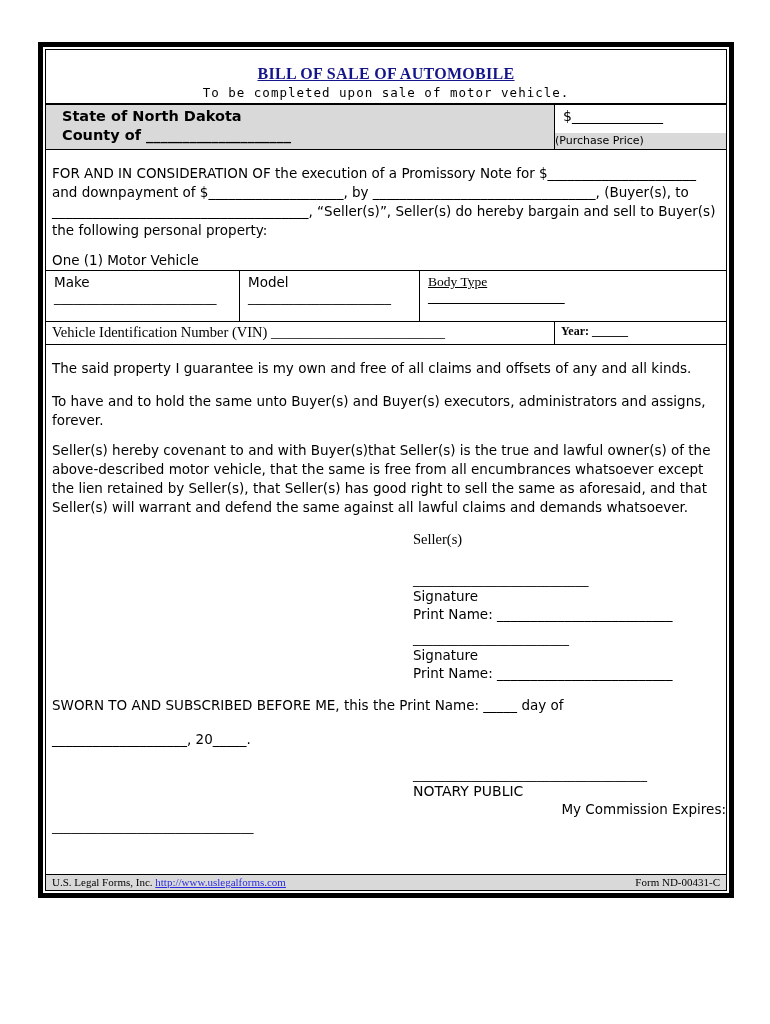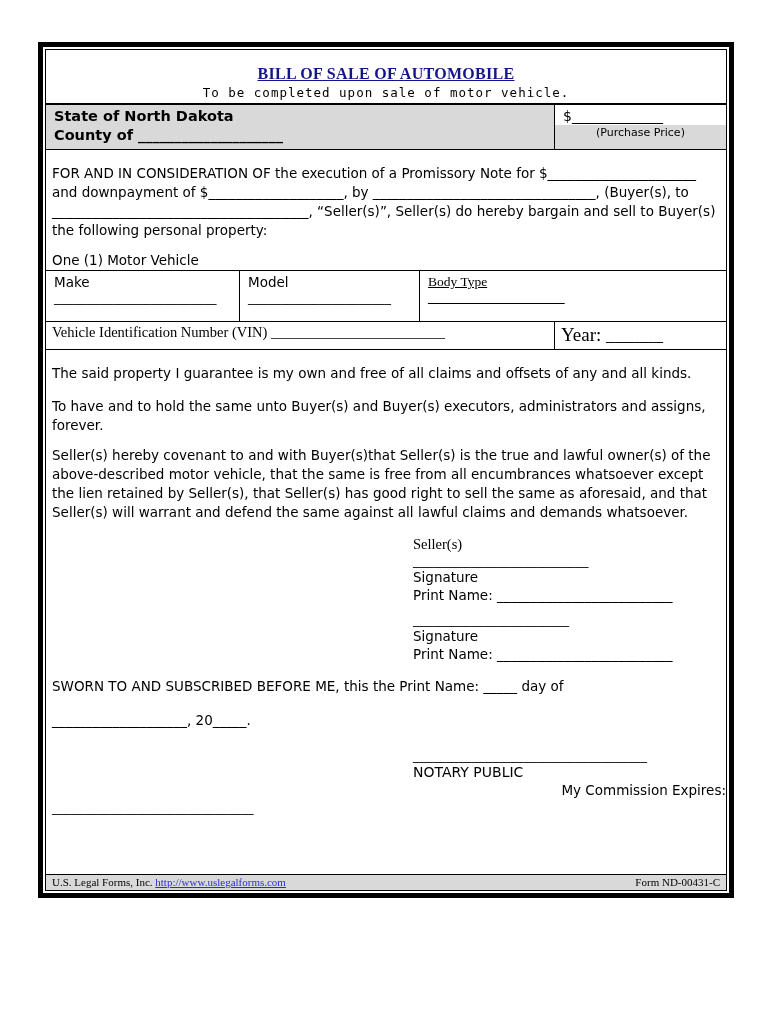--- a/index.html
+++ b/index.html
@@ -21,44 +21,44 @@
   .title {
     font-family:"Liberation Serif", serif; font-weight:bold; font-size:16px;
     color:#15158a; text-decoration:underline; letter-spacing:.3px;
   }
   .subtitle {
     font-family:"DejaVu Sans Mono", monospace; font-size:12.5px;
     letter-spacing:1px; margin-top:2px; padding-bottom:3px;
   }
   
   .state-band { display:flex; border-top:2px solid #000; border-bottom:1px solid #000; background:#d9d9d9; }
-  .state-left { flex:1; padding:2px 8px 4px; font-weight:bold; font-size:14.5px; line-height:19px; }
+  .state-left { flex:1; padding:2px 16px 4px; font-weight:bold; font-size:14.5px; line-height:19px; }
   .price-box { width:172px; border-left:1px solid #000; display:flex; flex-direction:column; }
   .price-line { flex:1; background:#ffffff; font-size:14px; padding:3px 4px 0 8px; }
-  .price-caption { background:#d9d9d9; font-size:11px; text-align:center; padding:1px 0 10px; }
+  .price-caption { background:#d9d9d9; font-size:11px; text-align:left; padding:1px 0 2px; }
   
   .para { margin:14px 6px 0; font-size:13.5px; line-height:19px; }
   .para.tight { margin-top:11px; }
   .intro { margin:12px 6px 2px; font-size:13.5px; }
   
   .veh-table { border-top:1px solid #000; }
   .veh-row1 { display:flex; height:50px; }
   .veh-row1 .cell { padding:3px 8px; font-size:13.5px; }
   .cell-make { width:193px; }
   .cell-model { width:180px; border-left:1px solid #000; }
   .cell-body { flex:1; border-left:1px solid #000; font-family:"Liberation Serif", serif; font-size:14px;text-decoration:underline; }
   .cell .blankline { display:block; font-size:13px; }
   .veh-row2 { display:flex; border-top:1px solid #000; border-bottom:1px solid #000; }
   .vin-cell { flex:1; padding:2px 6px 3px; font-family:"Liberation Serif", serif; font-size:14.5px; }
   .year-cell { width:172px; border-left:1px solid #000; padding:2px 6px 3px;
-               font-family:"Liberation Serif", serif; font-weight:normal; font-size:19px; }
+               font-family:"Liberation Serif", serif; font-weight:bold; font-size:12px; }
   
   .sig-col { margin-left:367px; font-size:13.5px; }
   .sellers-heading { font-family:"Liberation Serif", serif; font-size:14.5px; margin-top:14px; }
-  .sig-line { display:block; font-size:13px; }
+  .sig-line { display:block; margin-top:24px; font-size:13px; }
   .sig-line.second { margin-top:9px; }
   .sig-label { display:block; margin-top:1px; }
   .print-line { display:block; margin-top:2px; }
   
   .sworn { margin:16px 6px 0; font-size:13.5px; }
   .sworn-date { margin:18px 6px 0; font-size:13.5px; }
   .notary-col { margin-left:367px; font-size:13.5px; }
   .notary-line { display:block; margin-top:20px; font-size:13px; }
   .notary-label { display:block; margin-top:1px; font-size:14px; }
   .commission { margin:2px 0 0; font-size:13.5px;text-align:right; }

